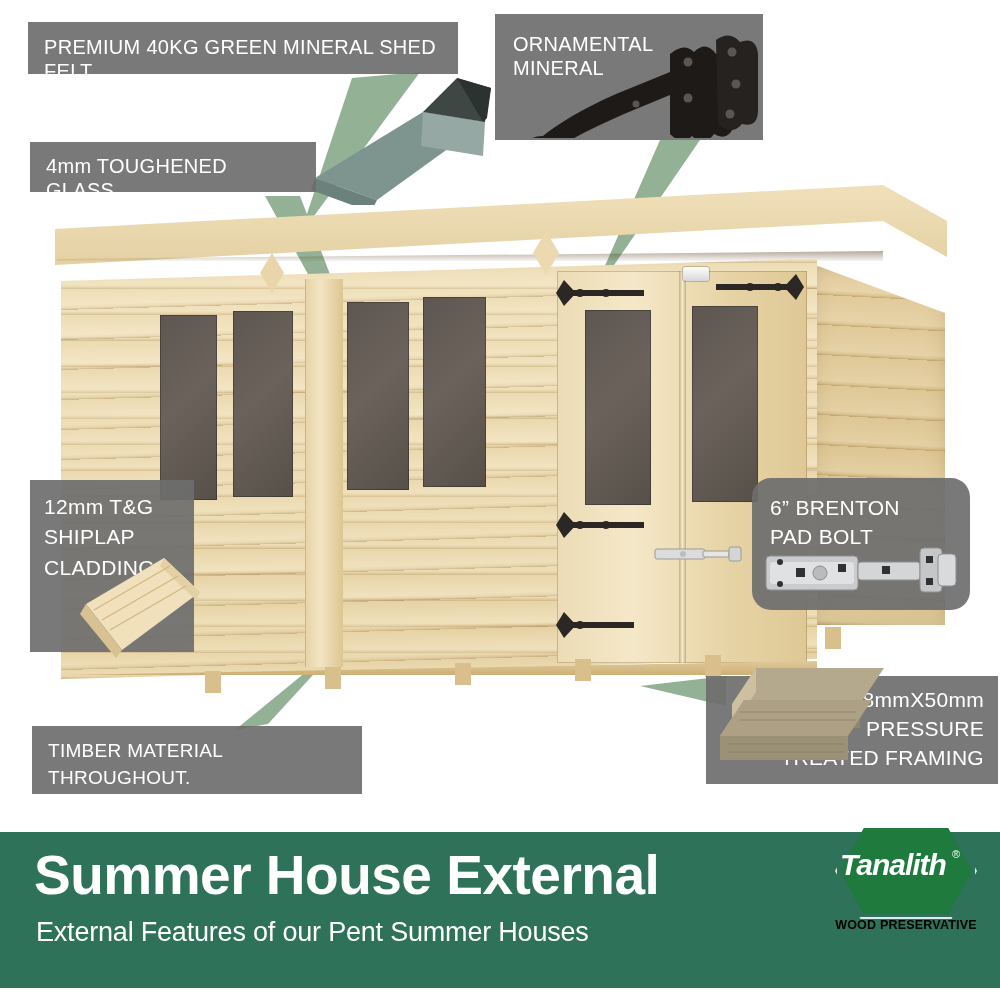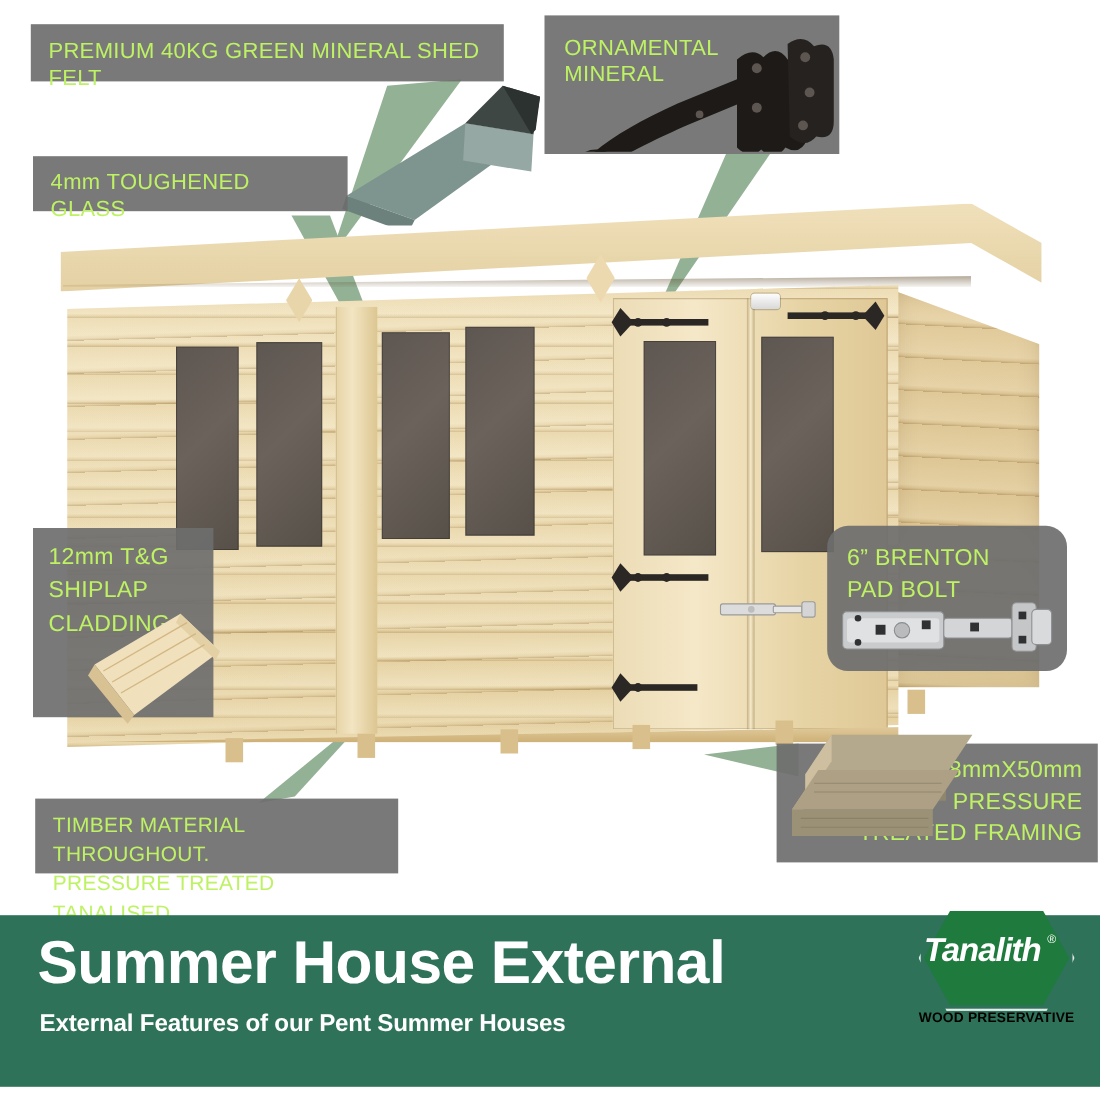--- a/index.html
+++ b/index.html
@@ -1,20 +1,20 @@
 <!DOCTYPE html>
 <html><head>
 <meta charset="utf-8">
 <style>
   html,body{margin:0;padding:0;background:#fff;}
   body{width:1000px;height:1000px;overflow:hidden;font-family:"Liberation Sans",sans-serif;}
   #canvas{position:relative;width:1000px;height:1000px;background:#ffffff;}
 
   
-  .callout{position:absolute;background:rgba(110,110,110,0.92);color:#bef264;
+  .callout{position:absolute;background:rgba(110,110,110,0.92);color:#ffffff;
            letter-spacing:.3px;line-height:1.22;box-sizing:border-box;}
   .callout .txt{display:block;}
 
   
   #shed{position:absolute;left:55px;top:175px;width:890px;height:525px;}
 
   .woodv{background:
       repeating-linear-gradient(90deg,
         rgba(168,134,78,.16) 0px, rgba(168,134,78,0) 3px,
         rgba(255,248,224,.18) 7px, rgba(168,134,78,0) 13px),
@@ -24,21 +24,21 @@
         rgba(150,116,64,.30) 0px, rgba(150,116,64,.05) 2px,
         rgba(255,250,230,.25) 4px, rgba(150,116,64,0) 26px),
       linear-gradient(180deg,#eddcb4,#e4cf9f);}
   .glass{position:absolute;background:linear-gradient(135deg,#5e5650,#6a625b 45%,#575049);
          box-shadow:inset 0 0 0 1px rgba(0,0,0,.25);}
 
   
   #footer{position:absolute;left:0;top:832px;width:1000px;height:156px;background:#2e7259;}
   #ftitle{position:absolute;left:34px;top:16px;font-size:55px;font-weight:bold;color:#fff;
           letter-spacing:-.5px;line-height:1;}
-  #fsub{position:absolute;left:36px;top:85px;font-size:22px;color:#fff;letter-spacing:-.2px;font-weight:bold;}
+  #fsub{position:absolute;left:36px;top:85px;font-size:27px;color:#fff;letter-spacing:-.2px;}
 
   #logo{position:absolute;left:826px;top:-6px;width:160px;height:120px;}
   .hexwrap{position:absolute;left:14px;top:2px;width:132px;height:86px;}
   .hex{position:absolute;inset:0;background:#1f7a3d;
        clip-path:polygon(18% 0,82% 0,100% 50%,82% 100%,18% 100%,0 50%);
        border-radius:8px;}
   .hexline{position:absolute;left:-5px;top:-5px;right:-5px;bottom:-5px;
        border:2px solid rgba(255,255,255,.85);
        clip-path:polygon(18% 0,82% 0,100% 50%,82% 100%,18% 100%,0 50%);}
   #logotext{position:absolute;left:0;top:20px;width:132px;

